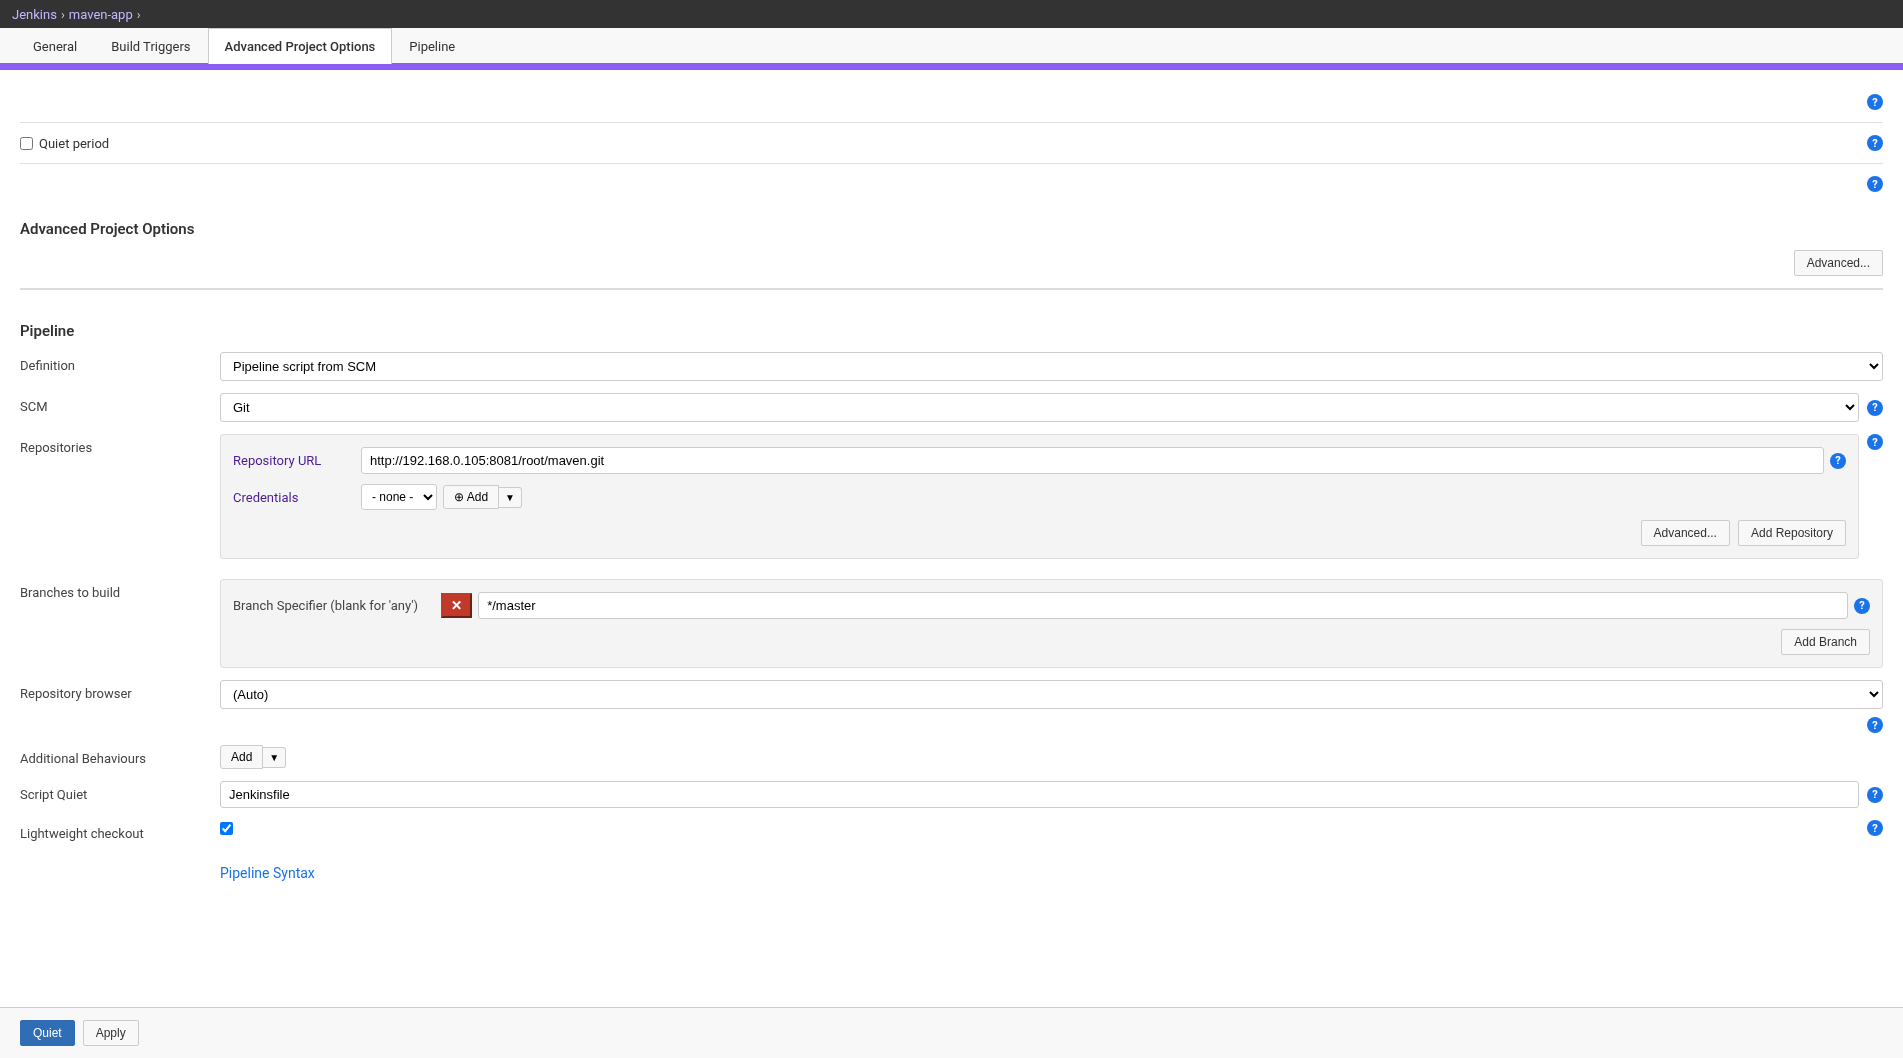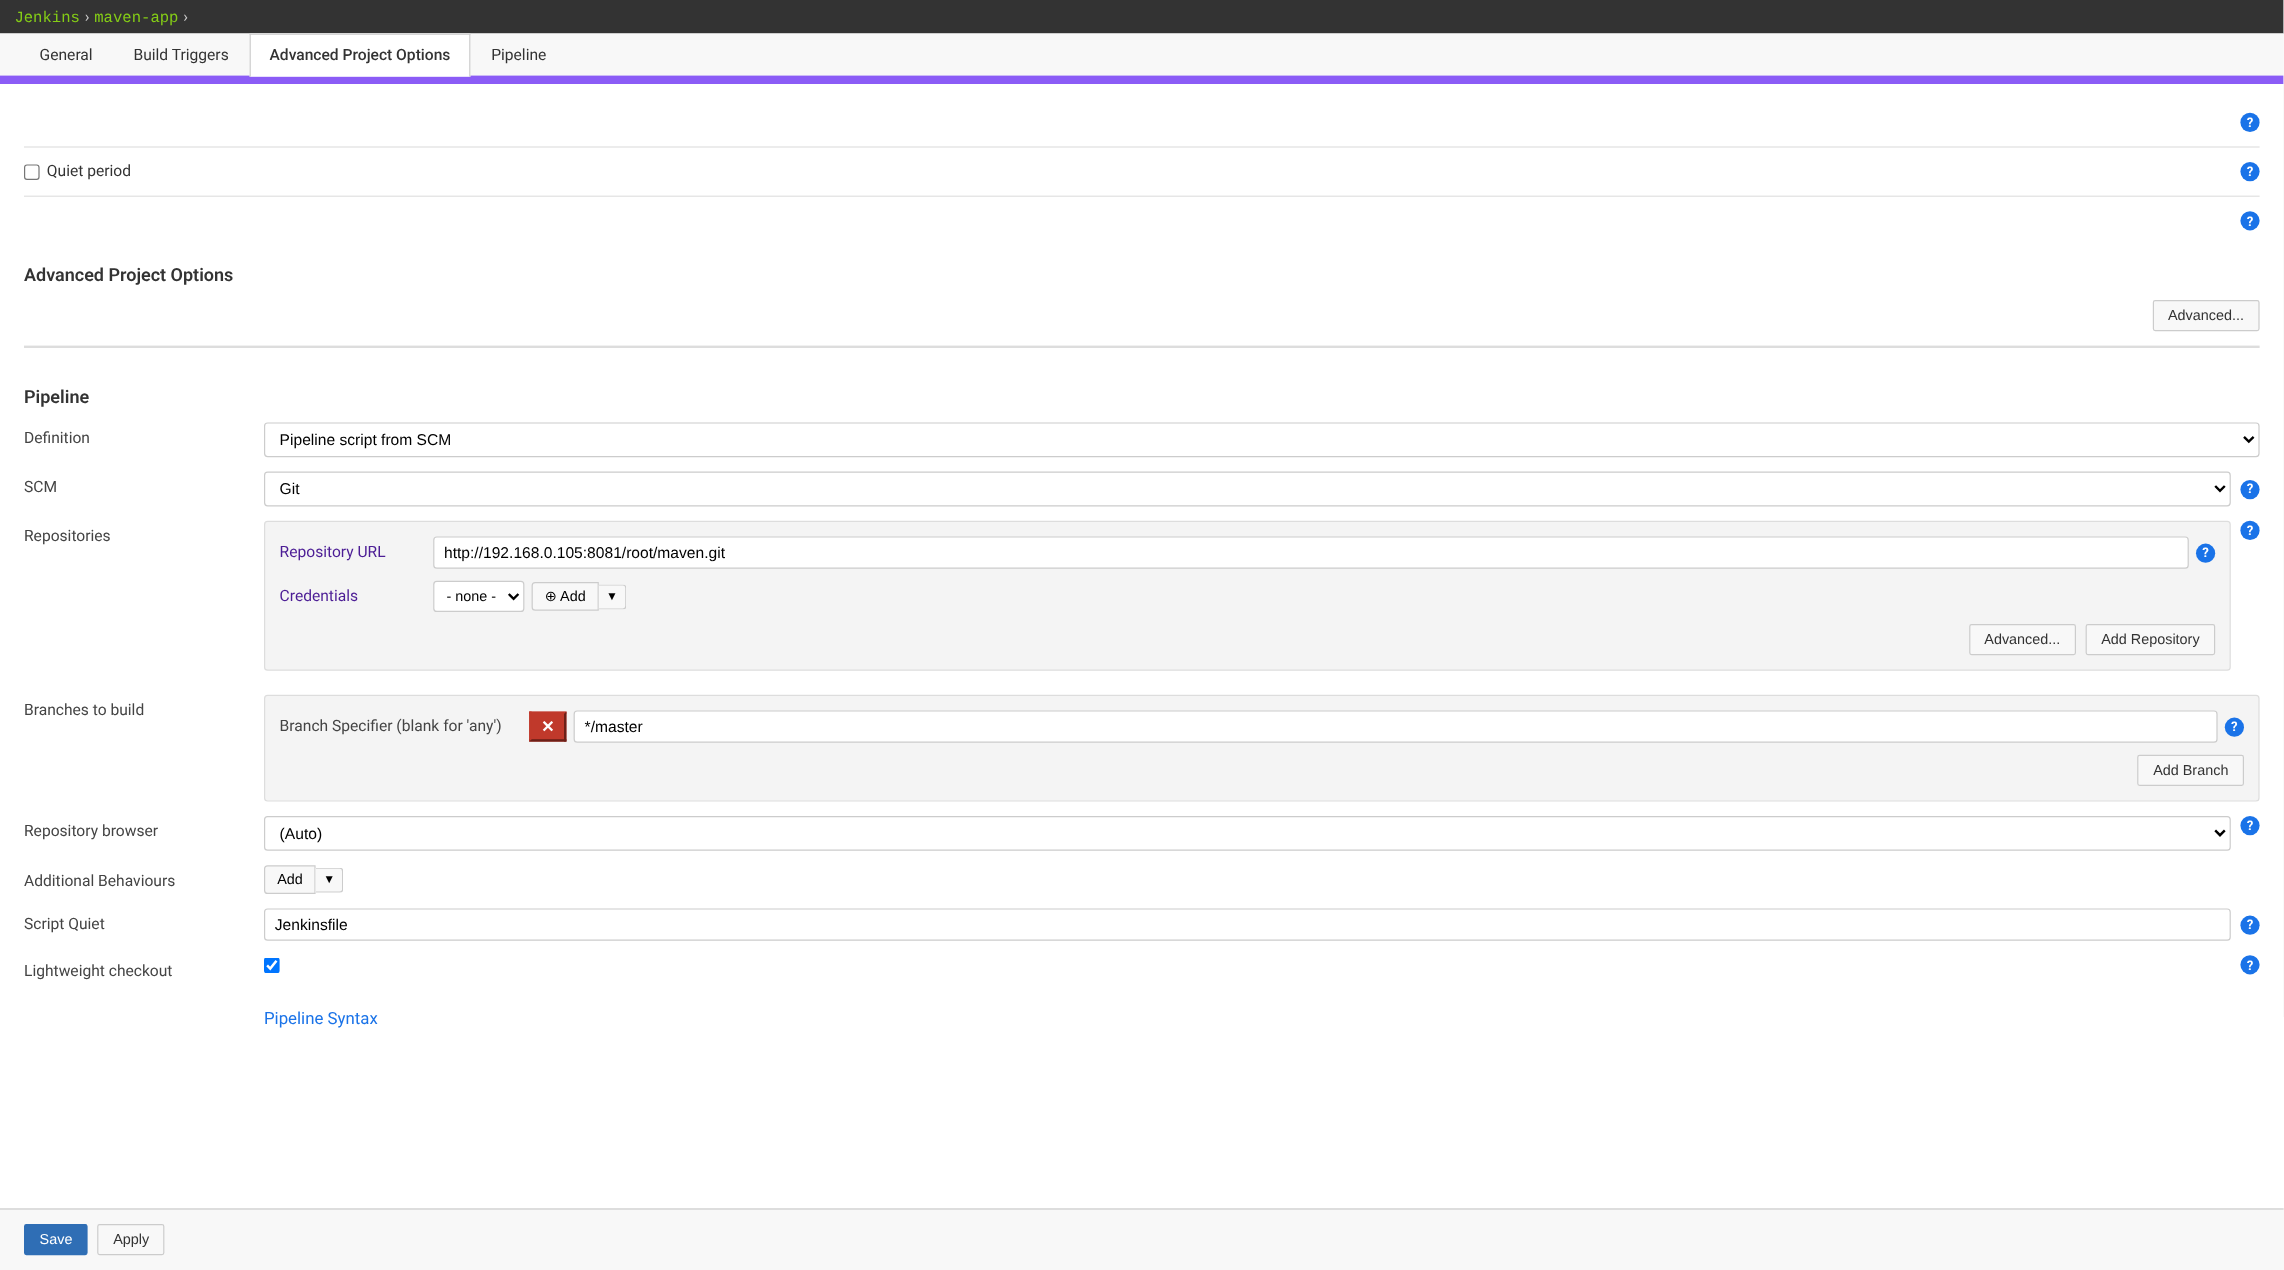--- a/index.html
+++ b/index.html
@@ -13,23 +13,22 @@
       background: #333;
       color: #ccc;
       padding: 0 12px;
       height: 28px;
       display: flex;
       align-items: center;
       gap: 4px;
       font-size: 13px;
     }
     .top-nav a {
-      color: #84cc16;
+      color: #c4b5fd;
       text-decoration: none;
-      font-family: Liberation Mono, monospace;
     }
     .page-wrap {
       background: #fff;
       margin: 0;
       padding: 0;
       min-height: 1030px;
     }
     .tabs {
       display: flex;
       border-bottom: 7px solid #8b5cf6;
@@ -392,21 +391,21 @@
             </div>
             <div class="add-branch-btn-row">
               <button class="btn">Add Branch</button>
             </div>
           </div>
         </div>
       </div>
 
       <div class="form-row">
         <div class="form-label">Repository browser</div>
-        <div class="form-control" style="display:flex;align-items:flex-start;gap:8px;">
+        <div class="form-control" style="display:flex;align-items:flex-start;gap:8px;flex-direction:column;">
           <select class="input-field"><option>(Auto)</option></select>
           <div class="help-icon">?</div>
         </div>
       </div>
 
       <div class="form-row">
         <div class="form-label">Additional Behaviours</div>
         <div class="form-control">
           <div class="add-btn-group">
             <button class="add-btn-main">Add</button>
@@ -440,15 +439,15 @@
         </div>
       </div>
 
     </div>
   </div>
 
   <div style="height:80px;"></div>
 </div>
 
 <div class="bottom-bar">
-  <button class="btn btn-primary">Save</button>
+  <button class="btn btn-primary">Quiet</button>
   <button class="btn">Apply</button>
 </div>
 
 </body></html>

